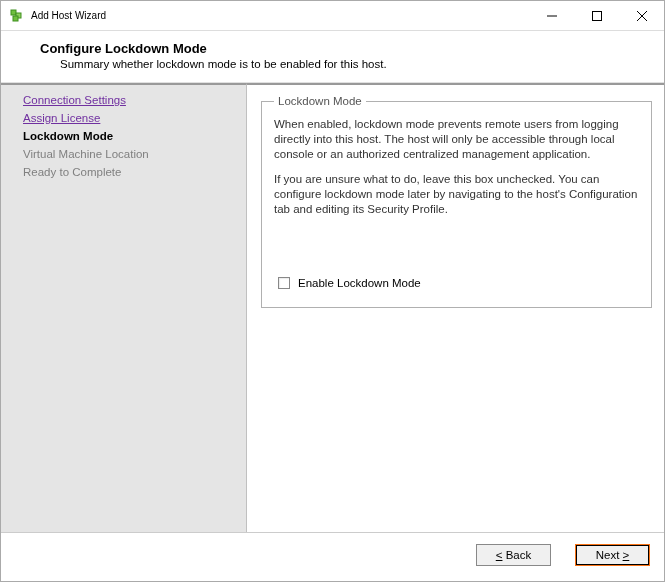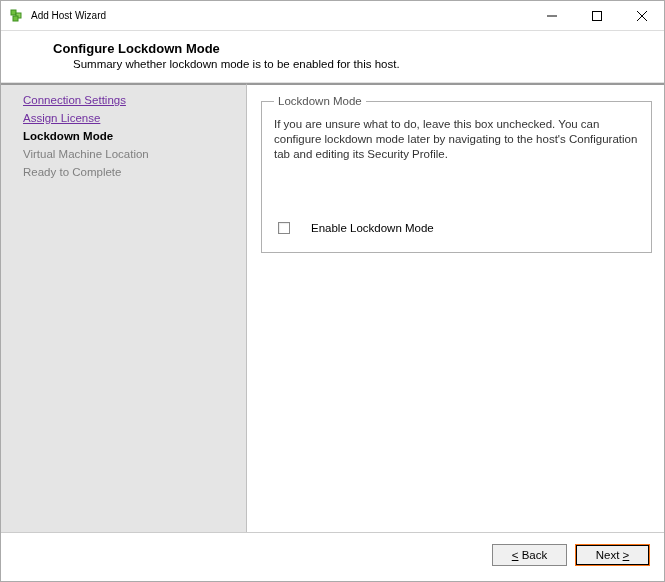--- a/index.html
+++ b/index.html
@@ -28,22 +28,21 @@
   font-size: 10px;
 }
 .win-btns { display: flex; }
 .win-btn {
   width: 45px; height: 29px;
   display: flex; align-items: center; justify-content: center;
 }
 .win-btn svg { stroke: #000; stroke-width: 1; fill: none; }
 
 .header {
-  padding: 10px 20px 12px 22px;
-  margin-left: 30px;
+  padding: 10px 20px 12px 39px;
 }
 .header .page-title {
   font-size: 13px; font-weight: bold;
 }
 .header .page-subtitle {
   margin-left: 20px;
   margin-top: 2px;
 }
 .body {
   display: flex;
@@ -75,37 +74,36 @@
 fieldset.groupbox legend {
   padding: 0 4px;
   color: #555;
   font-size: 11.5px;
 }
 .desc { color: #333; line-height: 15px; margin-bottom: 10px; }
 .checkbox-row {
   display: flex; align-items: center;
   margin-top: 60px;
   margin-left: 4px;
-  gap: 13px;
 }
 .checkbox-box {
   width: 12px; height: 12px;
   border: 1px solid #888;
   background: #fff;
   margin-right: 8px;
   box-shadow: inset 1px 1px 1px rgba(0,0,0,0.08);
 }
 .footer {
   height: 44px;
   border-top: 1px solid #ccc;
   display: flex;
   align-items: center;
   justify-content: flex-end;
   padding-right: 14px;
-  gap: 8px;
+  gap: 24px;
 }
 .btn {
   min-width: 75px;
   height: 22px;
   border: 1px solid #888;
   background: #f0f0f0;
   font-size: 11.5px;
   display: flex;
   align-items: center;
   justify-content: center;
@@ -156,20 +154,21 @@
     <div class="step link">Connection Settings</div>
     <div class="step link">Assign License</div>
     <div class="step current">Lockdown Mode</div>
     <div class="step future">Virtual Machine Location</div>
     <div class="step future">Ready to Complete</div>
   </div>
 
   <div class="content">
     <fieldset class="groupbox">
       <legend>Lockdown Mode</legend>
+      <div class="desc">When enabled, lockdown mode prevents remote users from logging directly into this host. The host will only be accessible through local console or an authorized centralized management application.</div>
       <div class="desc">If you are unsure what to do, leave this box unchecked. You can configure lockdown mode later by navigating to the host's Configuration tab and editing its Security Profile.</div>
       <div class="checkbox-row">
         <span class="checkbox-box"></span>
         <span>Enable Lockdown Mode</span>
       </div>
     </fieldset>
   </div>
 </div>
 
 <div class="footer">

